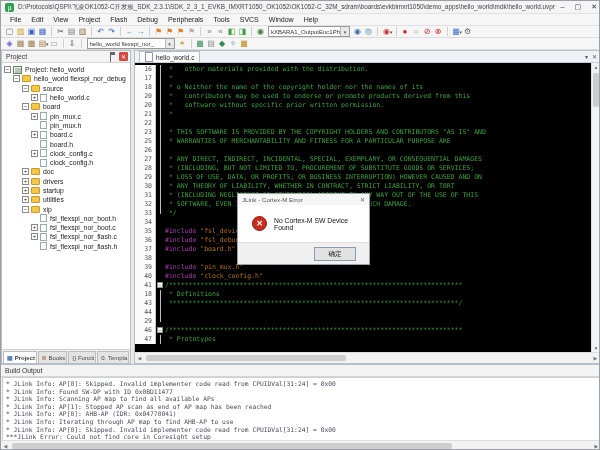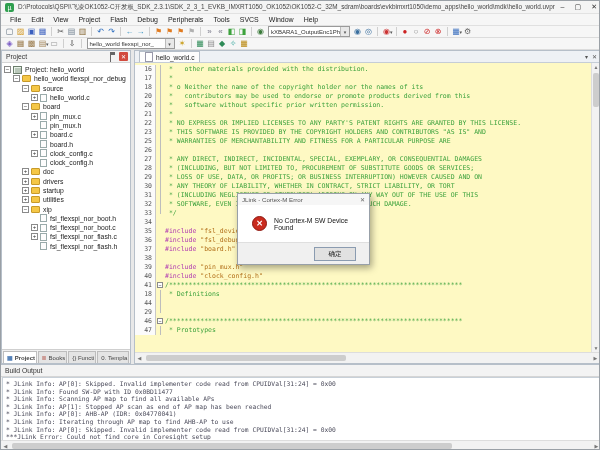--- a/index.html
+++ b/index.html
@@ -42,21 +42,21 @@
   .ptab.active{background:#fff;font-weight:bold;}
   .ptab .tg{font-size:6px;}
   .split{position:absolute;left:130px;top:49px;width:3px;height:314px;background:#e8e8e8;}
   
   .ed{position:absolute;left:133px;top:49px;width:467px;height:314px;background:#f0f0f0;border:1px solid #b6bfc9;box-sizing:border-box;display:flex;flex-direction:column;}
   .edtabs{height:11px;background:#eef1f5;border-bottom:1px solid #c5cdd6;display:flex;align-items:flex-end;padding-left:4px;flex:none;}
   .edtab{height:10px;background:#fdfdfd;border:1px solid #b6bfc9;border-bottom:none;display:inline-flex;align-items:center;gap:3px;padding:0 5px;font-size:6.6px;color:#222;}
   .edtab .fico{width:6px;height:8px;background:#fff;border:1px solid #99a;flex:none;}
   .edctrl{margin-left:auto;display:flex;gap:4px;padding:0 3px 2px 0;}
   .edctrl span{font-size:6px;color:#555;}
-  .edbody{flex:1;display:flex;background:#fef9c3;overflow:hidden;position:relative;}
+  .edbody{flex:1;display:flex;background:#000000;overflow:hidden;position:relative;}
   .codewrap{flex:1;overflow:hidden;font-family:"DejaVu Sans Mono",monospace;font-size:6.5px;line-height:9px;padding-top:2px;}
   .cl{display:flex;height:9px;white-space:pre;}
   .ln{width:17px;text-align:right;padding-right:3px;color:#555;flex:none;border-right:1px solid #c8c8c8;background:#fbfbfb;}
   .fold{width:9px;flex:none;position:relative;}
   .fold.fin::before,.fold.fend::before{content:"";position:absolute;left:4px;top:0;bottom:0;border-left:1px solid #bdbdbd;}
   .fold.fend::before{bottom:4px;}
   .fbox{position:absolute;left:1px;top:1px;width:6px;height:6px;border:1px solid #8a8a8a;background:#fff;font-size:5px;line-height:4px;text-align:center;color:#333;box-sizing:border-box;}
   .c-com{color:#3da23d;} .c-dir{color:#b03ab0;} .c-str{color:#b2701a;}
   .vscroll{width:8px;background:#f2f2f2;border-left:1px solid #ddd;display:flex;flex-direction:column;align-items:center;flex:none;}
   .varr{font-size:5px;color:#777;height:8px;line-height:8px;}
@@ -318,40 +318,41 @@
         </span>
     </div>
     <div class="edbody">
       <div class="codewrap" id="code">
           <div class="cl"><span class="ln">16</span><span class="fold fin"></span><span><span class="c-com"> *   other materials provided with the distribution.</span></span></div>
           <div class="cl"><span class="ln">17</span><span class="fold fin"></span><span><span class="c-com"> *</span></span></div>
           <div class="cl"><span class="ln">18</span><span class="fold fin"></span><span><span class="c-com"> * o Neither the name of the copyright holder nor the names of its</span></span></div>
           <div class="cl"><span class="ln">20</span><span class="fold fin"></span><span><span class="c-com"> *   contributors may be used to endorse or promote products derived from this</span></span></div>
           <div class="cl"><span class="ln">20</span><span class="fold fin"></span><span><span class="c-com"> *   software without specific prior written permission.</span></span></div>
           <div class="cl"><span class="ln">21</span><span class="fold fin"></span><span><span class="c-com"> *</span></span></div>
-          <div class="cl"><span class="ln">22</span><span class="fold fin"></span><span><span class="c-com"> * NO EXPRESS OR IMPLIED LICENSES TO ANY PARTY'S PATENT RIGHTS ARE GRANTED BY THIS LICENSE.</span></span></div>
+          <div class="cl"><span class="ln">22</span><span class="fold fin"></span></div>
           <div class="cl"><span class="ln">23</span><span class="fold fin"></span><span><span class="c-com"> * THIS SOFTWARE IS PROVIDED BY THE COPYRIGHT HOLDERS AND CONTRIBUTORS "AS IS" AND</span></span></div>
           <div class="cl"><span class="ln">25</span><span class="fold fin"></span><span><span class="c-com"> * WARRANTIES OF MERCHANTABILITY AND FITNESS FOR A PARTICULAR PURPOSE ARE</span></span></div>
           <div class="cl"><span class="ln">26</span><span class="fold fin"></span></div>
           <div class="cl"><span class="ln">27</span><span class="fold fin"></span><span><span class="c-com"> * ANY DIRECT, INDIRECT, INCIDENTAL, SPECIAL, EXEMPLARY, OR CONSEQUENTIAL DAMAGES</span></span></div>
           <div class="cl"><span class="ln">28</span><span class="fold fin"></span><span><span class="c-com"> * (INCLUDING, BUT NOT LIMITED TO, PROCUREMENT OF SUBSTITUTE GOODS OR SERVICES;</span></span></div>
           <div class="cl"><span class="ln">29</span><span class="fold fin"></span><span><span class="c-com"> * LOSS OF USE, DATA, OR PROFITS; OR BUSINESS INTERRUPTION) HOWEVER CAUSED AND ON</span></span></div>
           <div class="cl"><span class="ln">30</span><span class="fold fin"></span><span><span class="c-com"> * ANY THEORY OF LIABILITY, WHETHER IN CONTRACT, STRICT LIABILITY, OR TORT</span></span></div>
           <div class="cl"><span class="ln">31</span><span class="fold fin"></span><span><span class="c-com"> * (INCLUDING NEGLIGENCE OR OTHERWISE) ARISING IN ANY WAY OUT OF THE USE OF THIS</span></span></div>
           <div class="cl"><span class="ln">32</span><span class="fold fin"></span><span><span class="c-com"> * SOFTWARE, EVEN IF ADVISED OF THE POSSIBILITY OF SUCH DAMAGE.</span></span></div>
           <div class="cl"><span class="ln">33</span><span class="fold fend"></span><span><span class="c-com"> */</span></span></div>
           <div class="cl"><span class="ln">34</span><span class="fold"></span><span></span></div>
           <div class="cl"><span class="ln">35</span><span class="fold"></span><span><span class="c-dir">#include </span><span class="c-str">"fsl_device_registers.h"</span></span></div>
           <div class="cl"><span class="ln">36</span><span class="fold"></span><span><span class="c-dir">#include </span><span class="c-str">"fsl_debug_console.h"</span></span></div>
           <div class="cl"><span class="ln">37</span><span class="fold"></span><span><span class="c-dir">#include </span><span class="c-str">"board.h"</span></span></div>
           <div class="cl"><span class="ln">38</span><span class="fold"></span><span></span></div>
           <div class="cl"><span class="ln">39</span><span class="fold"></span><span><span class="c-dir">#include </span><span class="c-str">"pin_mux.h"</span></span></div>
           <div class="cl"><span class="ln">40</span><span class="fold"></span><span><span class="c-dir">#include </span><span class="c-str">"clock_config.h"</span></span></div>
           <div class="cl"><span class="ln">41</span><span class="fold"><span class="fbox">−</span></span><span><span class="c-com">/***************************************************************************</span></span></div>
           <div class="cl"><span class="ln">18</span><span class="fold fin"></span><span><span class="c-com"> * Definitions</span></span></div>
+          <div class="cl"><span class="ln">43</span><span class="fold fin"></span><span><span class="c-com"> **************************************************************************/</span></span></div>
           <div class="cl"><span class="ln">44</span><span class="fold fin"></span><span></span></div>
           <div class="cl"><span class="ln">29</span><span class="fold fend"></span><span></span></div>
           <div class="cl"><span class="ln">46</span><span class="fold"><span class="fbox">−</span></span><span><span class="c-com">/***************************************************************************</span></span></div>
           <div class="cl"><span class="ln">47</span><span class="fold fin"></span><span><span class="c-com"> * Prototypes</span></span></div>
         </div>
       <div class="vscroll">
         <span class="varr">▲</span>
         <span class="vthumb"></span>
         <span class="varr" style="margin-top:auto">▼</span>
       </div>

